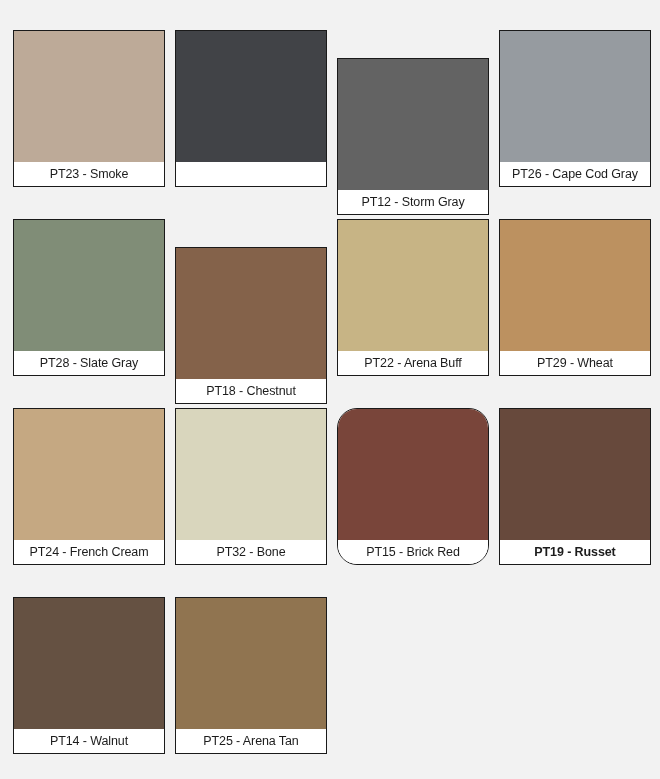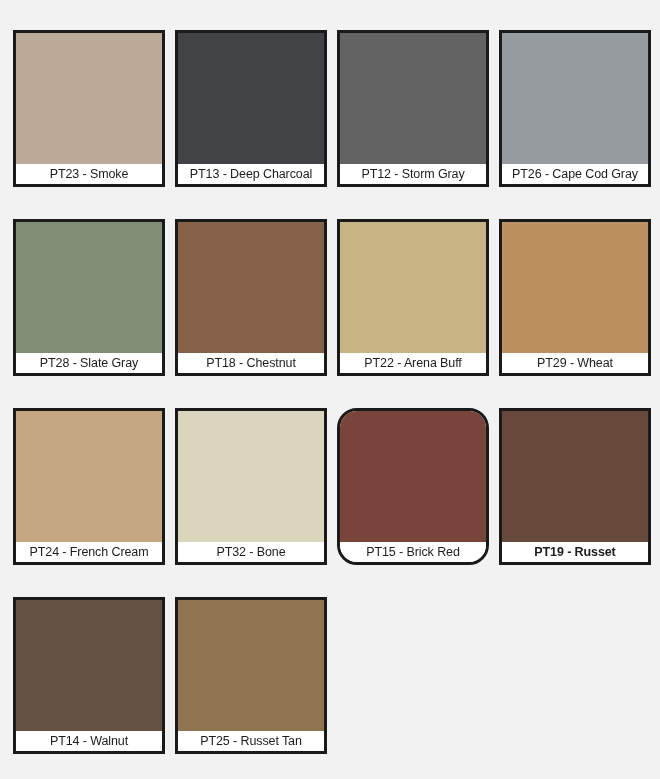--- a/index.html
+++ b/index.html
@@ -27,21 +27,21 @@
     column-gap: 10px;
     row-gap: 32px;
     align-content: start;
     justify-content: start;
   }
 
   .swatch-card {
     width: 152px;
     height: 157px;
     box-sizing: border-box;
-    border: 3px solid #0f172a;
+    border: 1px solid #0f172a;
     background: #ffffff;
     display: flex;
     flex-direction: column;
     overflow: hidden;
   }
 
   .swatch-color {
     flex: 0 0 131px;
     width: 100%;
     height: 131px;
@@ -67,35 +67,34 @@
 </head>
 <body style="background: rgb(242, 242, 242);">
 
 <div id="swatch-grid">
     <div class="swatch-card" style="border-color: rgb(26, 26, 26);">
       <div class="swatch-color" style="background-color: rgb(189, 170, 152);"></div>
       <div class="swatch-label" style="background: rgb(255, 255, 255); color: rgb(28, 28, 28);">PT23 - Smoke</div>
     </div>
     <div class="swatch-card" style="border-color: rgb(26, 26, 26);">
       <div class="swatch-color" style="background-color: rgb(65, 67, 71);"></div>
-      <div class="swatch-label" style="background: rgb(255, 255, 255); color: rgb(28, 28, 28);">PT13 - Deep Charcoal</div>
     </div>
-    <div class="swatch-card" style="border-color: rgb(26, 26, 26);">
+    <div class="swatch-card" style="border-color: rgb(26, 26, 26); margin-top: 28px;">
       <div class="swatch-color" style="background-color: rgb(99, 99, 99);"></div>
       <div class="swatch-label" style="background: rgb(255, 255, 255); color: rgb(28, 28, 28);">PT12 - Storm Gray</div>
     </div>
     <div class="swatch-card" style="border-color: rgb(26, 26, 26);">
       <div class="swatch-color" style="background-color: rgb(150, 155, 160);"></div>
       <div class="swatch-label" style="background: rgb(255, 255, 255); color: rgb(28, 28, 28);">PT26 - Cape Cod Gray</div>
     </div>
     <div class="swatch-card" style="border-color: rgb(26, 26, 26);">
       <div class="swatch-color" style="background-color: rgb(128, 141, 119);"></div>
       <div class="swatch-label" style="background: rgb(255, 255, 255); color: rgb(28, 28, 28);">PT28 - Slate Gray</div>
     </div>
-    <div class="swatch-card" style="border-color: rgb(26, 26, 26);">
+    <div class="swatch-card" style="border-color: rgb(26, 26, 26); margin-top: 28px;">
       <div class="swatch-color" style="background-color: rgb(132, 98, 74);"></div>
       <div class="swatch-label" style="background: rgb(255, 255, 255); color: rgb(28, 28, 28);">PT18 - Chestnut</div>
     </div>
     <div class="swatch-card" style="border-color: rgb(26, 26, 26);">
       <div class="swatch-color" style="background-color: rgb(199, 180, 133);"></div>
       <div class="swatch-label" style="background: rgb(255, 255, 255); color: rgb(28, 28, 28);">PT22 - Arena Buff</div>
     </div>
     <div class="swatch-card" style="border-color: rgb(26, 26, 26);">
       <div class="swatch-color" style="background-color: rgb(188, 145, 96);"></div>
       <div class="swatch-label" style="background: rgb(255, 255, 255); color: rgb(28, 28, 28);">PT29 - Wheat</div>
@@ -115,15 +114,15 @@
     <div class="swatch-card" style="border-color: rgb(26, 26, 26);">
       <div class="swatch-color" style="background-color: rgb(103, 73, 60);"></div>
       <div class="swatch-label" style="background: rgb(255, 255, 255); color: rgb(28, 28, 28); font-weight: bold;">PT19 - Russet</div>
     </div>
     <div class="swatch-card" style="border-color: rgb(26, 26, 26);">
       <div class="swatch-color" style="background-color: rgb(101, 81, 66);"></div>
       <div class="swatch-label" style="background: rgb(255, 255, 255); color: rgb(28, 28, 28);">PT14 - Walnut</div>
     </div>
     <div class="swatch-card" style="border-color: rgb(26, 26, 26);">
       <div class="swatch-color" style="background-color: rgb(144, 116, 80);"></div>
-      <div class="swatch-label" style="background: rgb(255, 255, 255); color: rgb(28, 28, 28);">PT25 - Russet Tan</div>
+      <div class="swatch-label" style="background: rgb(255, 255, 255); color: rgb(28, 28, 28);">PT25 - Arena Tan</div>
     </div>
   </div>
 
 </body></html>

